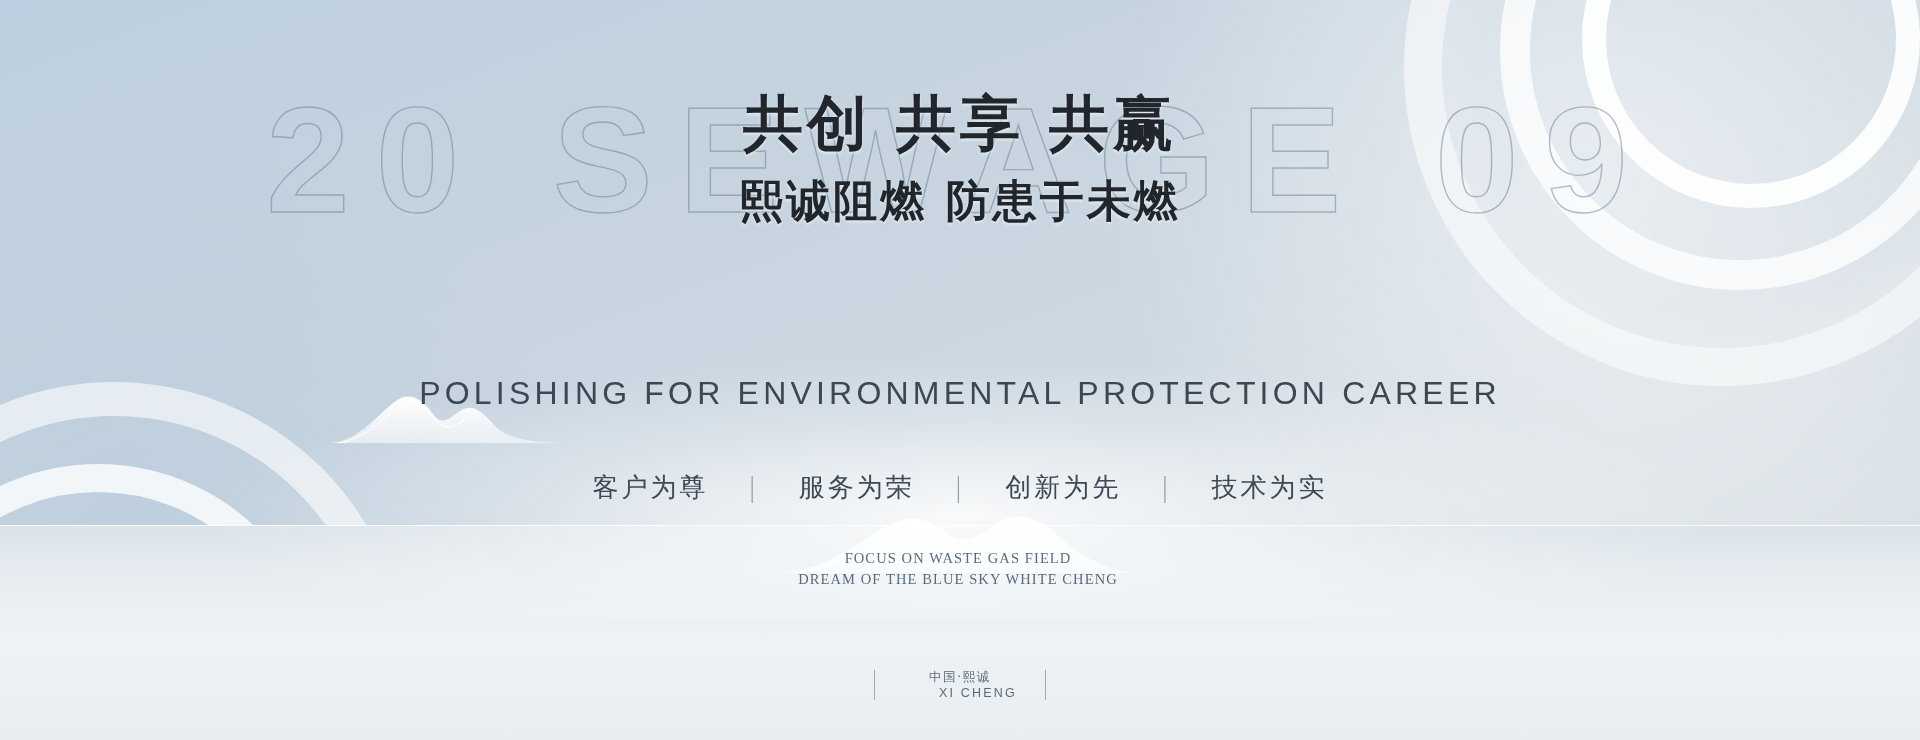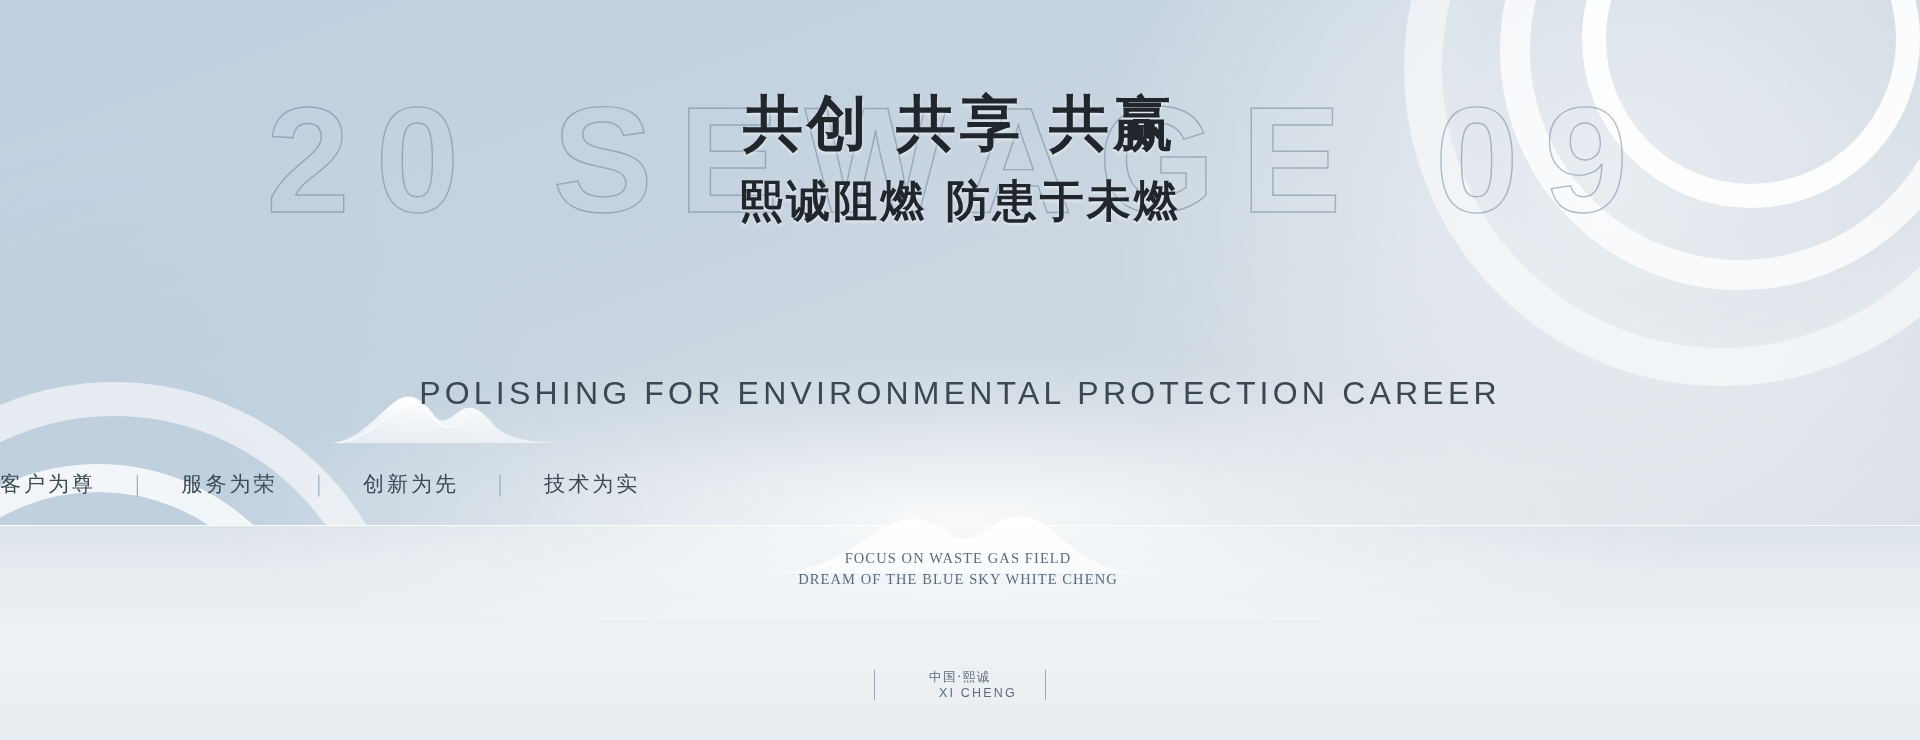--- a/index.html
+++ b/index.html
@@ -69,22 +69,22 @@
     font-size:60px;line-height:74px;letter-spacing:4px;
     text-shadow:0 2px 3px rgba(255,255,255,0.5);
   }
   .title-zh .l2{display:block;font-size:44px;letter-spacing:3px;margin-top:4px;}
   .sub-en{
     position:absolute;left:0;right:0;top:375px;text-align:center;
     font-size:32px;letter-spacing:4.2px;color:#3c4busybody;
     color:#3b4752;font-weight:400;
   }
   .values{
-    position:absolute;left:0;right:0;top:470px;text-align:left;
-    font-size:21px;color:#3d4a56;letter-spacing:3px;
+    position:absolute;left:0;right:0;top:470px;text-align:center;
+    font-size:26px;color:#3d4a56;letter-spacing:3px;
     font-family:"DejaVu Sans","Liberation Sans",sans-serif;
   }
   .values .sep{display:inline-block;margin:0 28px;color:#8ea0b0;font-weight:300;}
   .micro{
     position:absolute;left:0;right:4px;top:548px;text-align:center;
     font-family:"Liberation Serif","DejaVu Serif",serif;
     color:#5a6b7d;font-size:14.5px;letter-spacing:1.1px;line-height:21px;
   }
   .brand{
     position:absolute;left:0;right:0;bottom:36px;text-align:center;color:#5d6b78;

